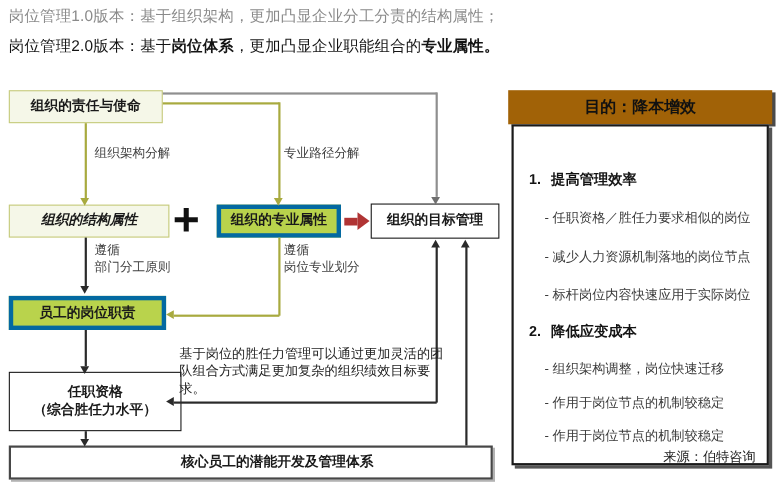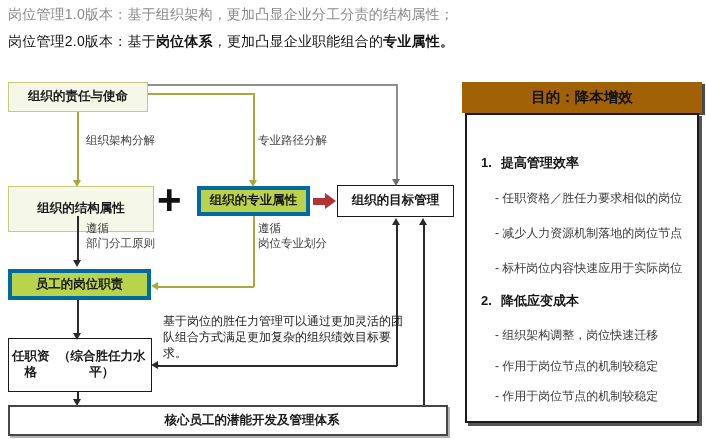--- a/index.html
+++ b/index.html
@@ -54,25 +54,25 @@
 </style>
 </head>
 <body>
 
 <div id="stage">
 
   <div class="intro-line intro-1">岗位管理1.0版本：基于组织架构，更加凸显企业分工分责的结构属性；</div>
   <div class="intro-line intro-2"><span>岗位管理2.0版本：基于</span><b>岗位体系</b><span>，更加凸显企业职能组合的</span><b>专业属性。</b></div>
 
   <div class="node node-light" style="left:8px;top:82px;width:140px;height:30px;">组织的责任与使命</div>
-  <div class="node node-light" style="left:8px;top:186px;width:146px;height:46px;">组织的结构属性</div>
+  <div class="node node-light" style="left:8px;top:186px;width:146px;height:30px;font-style:italic;">组织的结构属性</div>
   <div class="node node-green" style="left:197px;top:186px;width:113px;height:30px;">组织的专业属性</div>
   <div class="node node-white" style="left:337px;top:185px;width:117px;height:32px;">组织的目标管理</div>
   <div class="node node-green" style="left:8px;top:269px;width:143px;height:31px;">员工的岗位职责</div>
-  <div class="node node-white" style="left:8px;top:338px;width:144px;height:54px;flex-direction:row;">
+  <div class="node node-white" style="left:8px;top:338px;width:157px;height:54px;flex-direction:column;">
     <span>任职资格</span>
     <span>（综合胜任力水平）</span>
   </div>
   <div class="node node-shadow" style="left:8px;top:405px;width:440px;height:31px;padding-left:48px;">核心员工的潜能开发及管理体系</div>
 
   <div class="plus">+</div>
 
   <div class="red-shaft"></div>
   <div class="red-head"></div>
 
@@ -117,15 +117,16 @@
   <div class="panel-header">目的：降本增效</div>
   <div class="panel-body">
     <div class="p-heading" style="top:39px;"><span class="p-num">1.</span><span>提高管理效率</span></div>
     <div class="p-item" style="top:75px;">- 任职资格／胜任力要求相似的岗位</div>
     <div class="p-item" style="top:110px;">- 减少人力资源机制落地的岗位节点</div>
     <div class="p-item" style="top:145px;">- 标杆岗位内容快速应用于实际岗位</div>
     <div class="p-heading" style="top:177px;"><span class="p-num">2.</span><span>降低应变成本</span></div>
     <div class="p-item" style="top:212px;">- 组织架构调整，岗位快速迁移</div>
     <div class="p-item" style="top:243px;">- 作用于岗位节点的机制较稳定</div>
     <div class="p-item" style="top:273px;">- 作用于岗位节点的机制较稳定</div>
+    <div class="p-source">来源：伯特咨询</div>
   </div>
 
 </div>
 
 </body></html>

